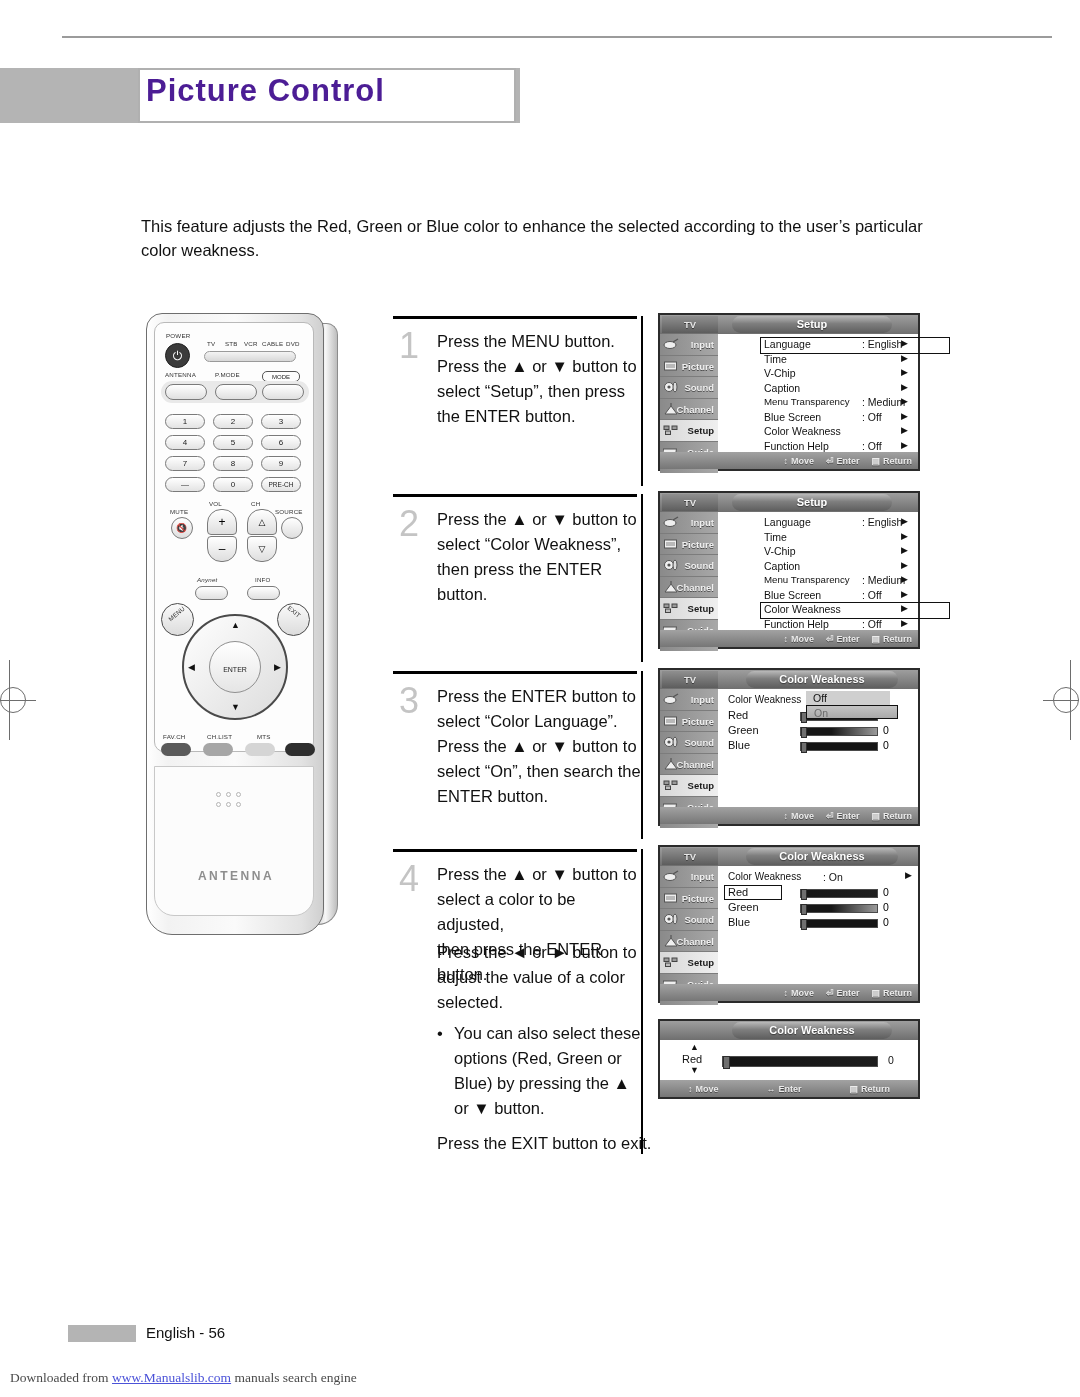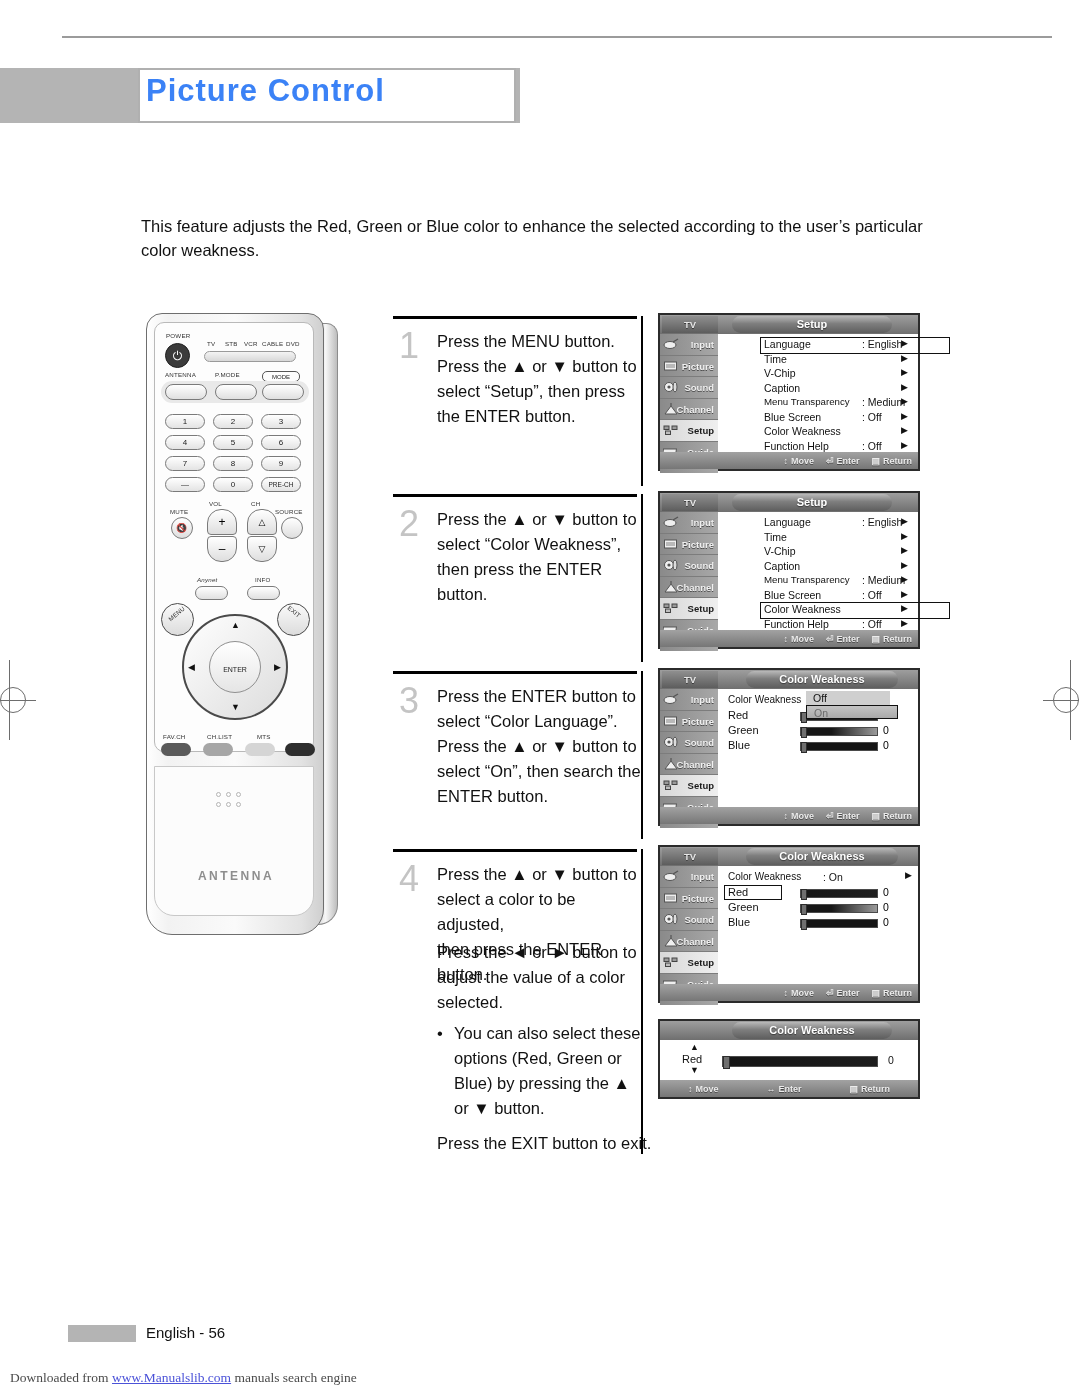--- a/index.html
+++ b/index.html
@@ -31,21 +31,21 @@
   .header-box {
     position: absolute; left: 138px; top: 68px;
     width: 378px; height: 55px;
     background: #ffffff;
     border: 2px solid #b0b0b0;
   }
   .header-title {
     position: absolute; left: 146px; top: 73px;
     font-size: 31px; font-weight: bold;
     letter-spacing: 1px;
-    color: #3b82f6;
+    color: #4c1d95;
     font-family: "Liberation Sans", sans-serif;
     font-stretch: condensed;
   }
 
   
   .section-heading {
     position: absolute; left: 140px; top: 163px;
     font-size: 25px; font-weight: bold;
     color: #000;
     letter-spacing: 0.1px;

